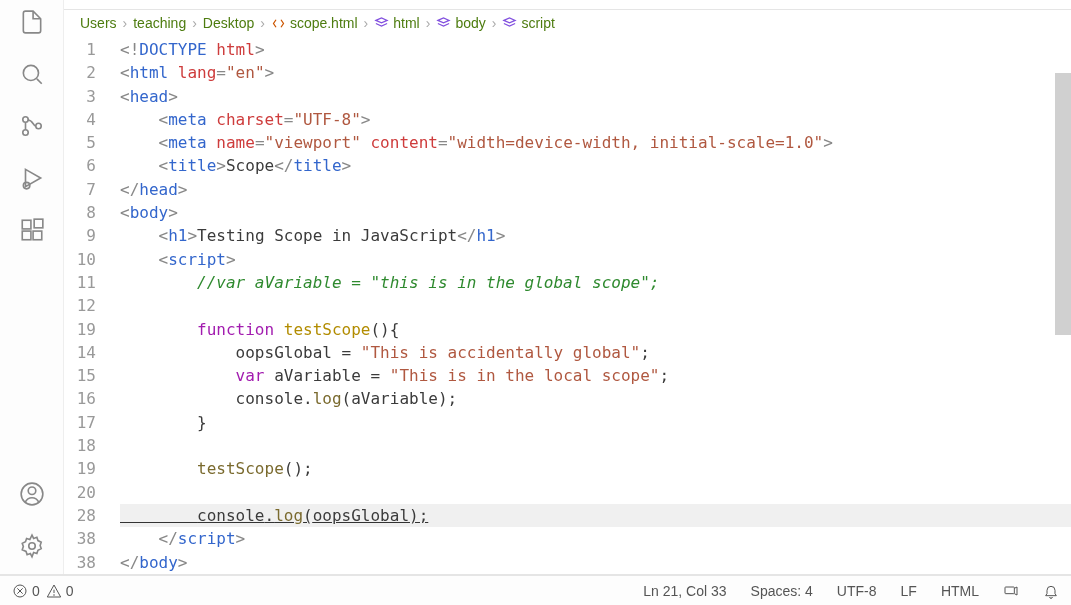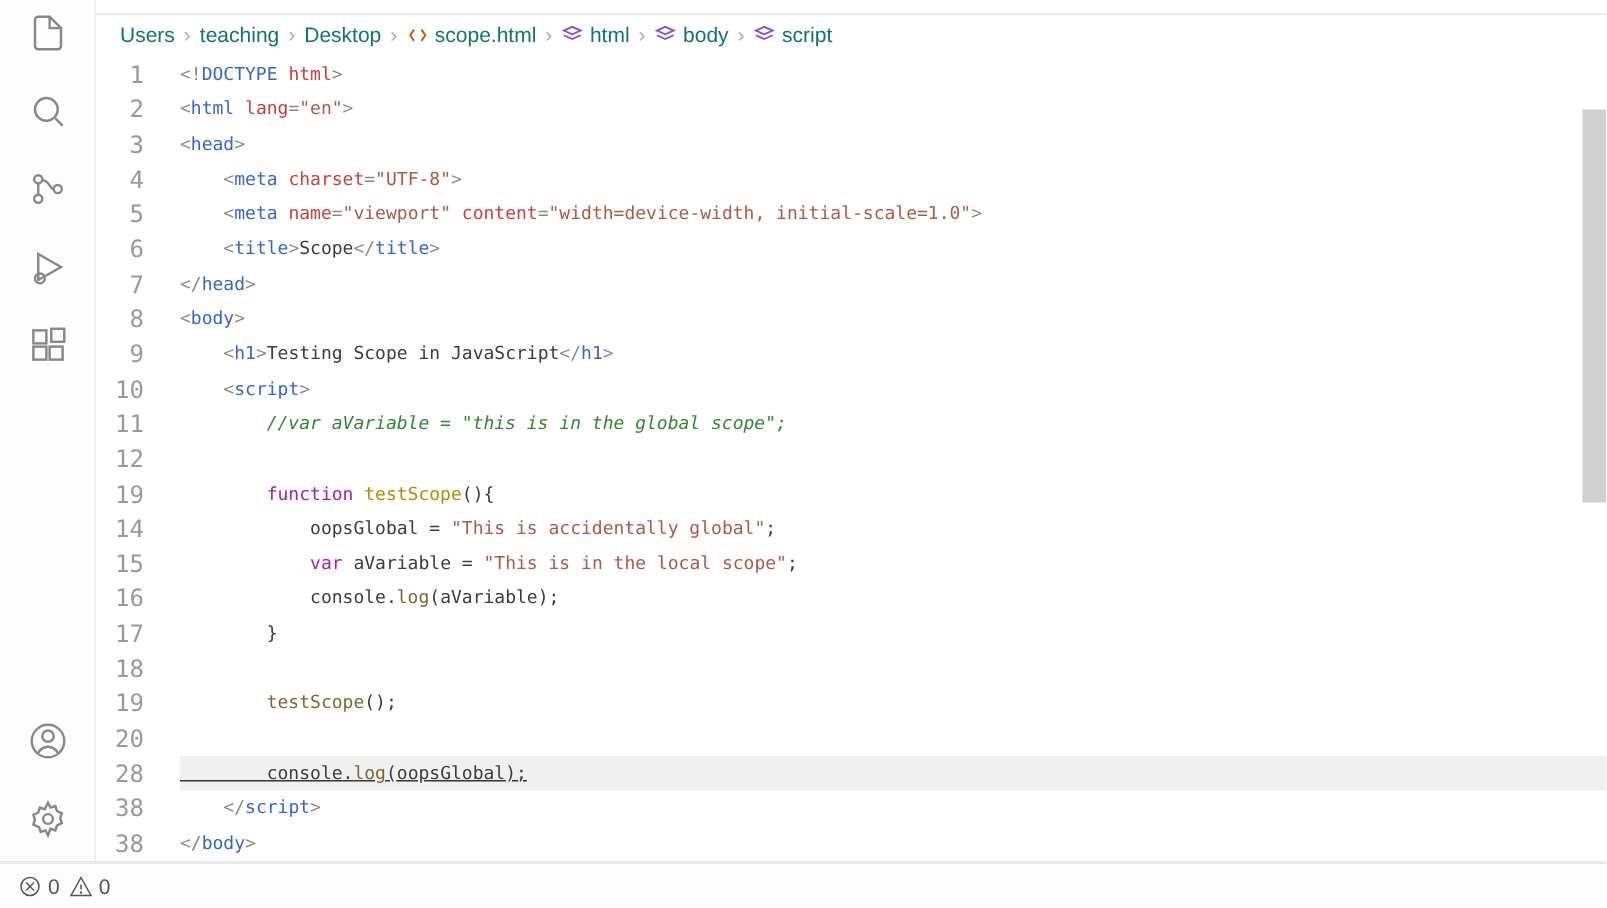--- a/index.html
+++ b/index.html
@@ -73,21 +73,21 @@
       color: #888;
       display: flex;
       align-items: center;
       gap: 4px;
       flex-wrap: wrap;
     }
     .breadcrumb-item {
       display: flex;
       align-items: center;
       gap: 4px;
-      color: #0f766e;
+      color: #4d7c0f;
     }
     .breadcrumb-sep {
       color: #aaa;
       margin: 0 2px;
     }
     .breadcrumb .ic {
       width: 15px;
       height: 15px;
       display: inline-flex;
     }
@@ -107,21 +107,21 @@
       line-height: 23.3px;
       padding-top: 2px;
       user-select: none;
     }
     .gutter .ln {
       height: 23.3px;
     }
     .code {
       flex: 1;
       font-family: "Menlo", "Consolas", monospace;
-      font-size: 12px;
+      font-size: 16px;
       line-height: 23.3px;
       padding-top: 2px;
       white-space: pre;
     }
     .code .line {
       height: 23.3px;
     }
     .highlight-line {
       background: #f0f0f0;
       text-decoration: underline;
@@ -331,13 +331,32 @@
     </span>
     <span class="status-item si">
       <svg viewBox="0 0 24 24">
           <path d="M12 3l10 18H2L12 3z"></path>
           <line x1="12" y1="10" x2="12" y2="15"></line>
           <circle cx="12" cy="18" r="0.5"></circle>
         </svg>
       <span>0</span>
     </span>
   </div>
+  <div class="status-right">
+    <span class="status-item">Ln 21, Col 33</span>
+    <span class="status-item">Spaces: 4</span>
+    <span class="status-item">UTF-8</span>
+    <span class="status-item">LF</span>
+    <span class="status-item">HTML</span>
+    <span class="status-item si">
+      <svg viewBox="0 0 24 24">
+          <rect x="3" y="6" width="14" height="10" rx="1"></rect>
+          <path d="M17 8l4-2v12l-4-2"></path>
+        </svg>
+    </span>
+    <span class="status-item si">
+      <svg viewBox="0 0 24 24">
+          <path d="M18 16v-5a6 6 0 10-12 0v5l-2 3h16l-2-3z"></path>
+          <path d="M10 21a2 2 0 004 0"></path>
+        </svg>
+    </span>
+  </div>
 </div>
 
 </body></html>

